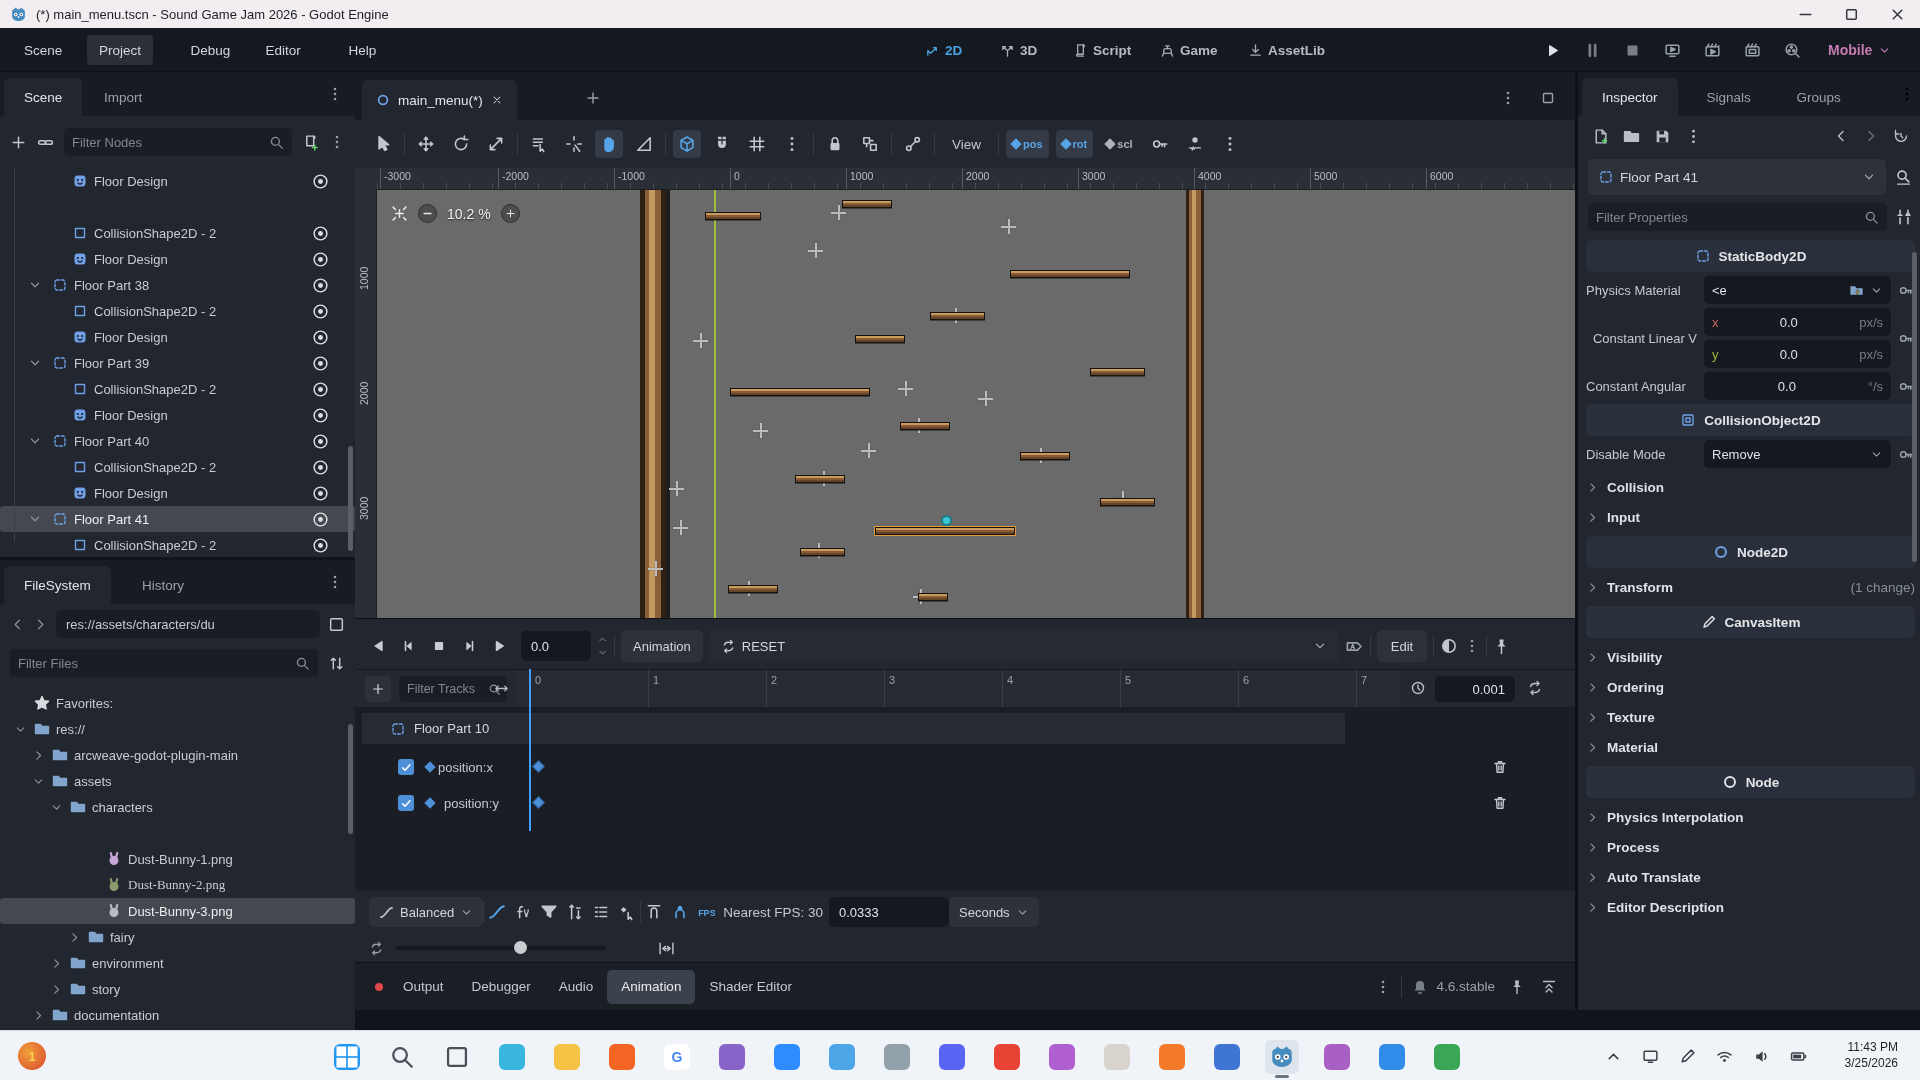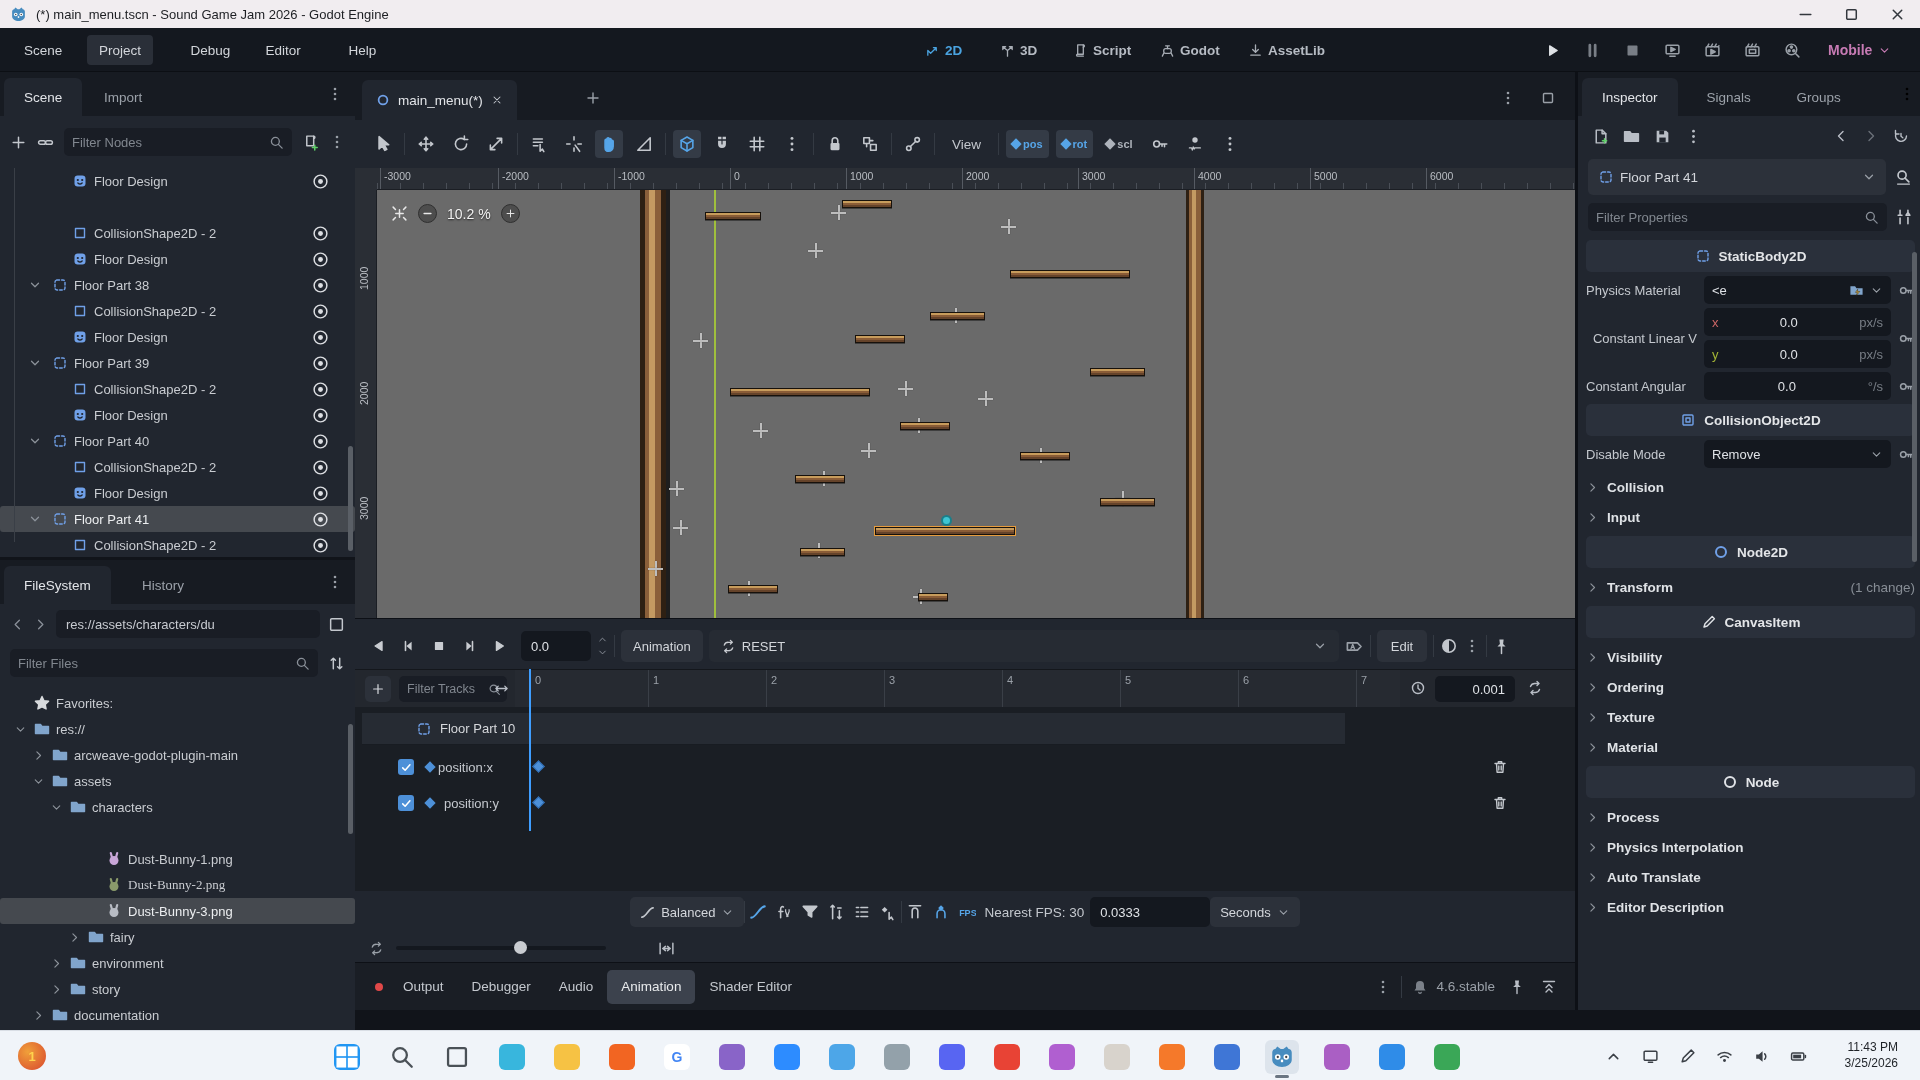--- a/index.html
+++ b/index.html
@@ -199,21 +199,21 @@
           <span>Script</span>
         </div>
         <div class="ws" style="left: 1160px;">
           <span class="ic" style="width: 15px; height: 15px;">
             <svg viewBox="0 0 16 16" fill="none" stroke="currentColor" stroke-width="1.4" stroke-linecap="round" stroke-linejoin="round">
               <path d="M8 6V3M6 3h4"></path>
               <rect x="4" y="6" width="8" height="5" rx="2"></rect>
               <path d="M4 11l-1.5 3M12 11l1.5 3"></path>
             </svg>
           </span>
-          <span>Godot</span>
+          <span>Game</span>
         </div>
         <div class="ws" style="left: 1248px;">
           <span class="ic" style="width: 15px; height: 15px;">
             <svg viewBox="0 0 16 16" fill="none" stroke="currentColor" stroke-width="1.4" stroke-linecap="round" stroke-linejoin="round">
               <path d="M8 2v8M8 10l-3-3M8 10l3-3M3 13h10"></path>
             </svg>
           </span>
           <span>AssetLib</span>
         </div>
       </div>
@@ -1194,21 +1194,21 @@
           <input value="0.001" style="text-align: right;">
         </div>
         <span class="ic" style="width: 16px; height: 16px; color: rgb(185, 190, 198); position: absolute; left: 1172px; top: 10px;">
           <svg viewBox="0 0 16 16" fill="none" stroke="currentColor" stroke-width="1.4" stroke-linecap="round" stroke-linejoin="round">
             <path d="M3.5 6.5a4.5 4.5 0 014.3-3h3.7M12.5 9.5a4.5 4.5 0 01-4.3 3H4.5"></path>
             <path d="M10 1.5l2 2-2 2M6 14.5l-2-2 2-2"></path>
           </svg>
         </span>
       </div>
       <div style="position: absolute; left: 0px; top: 88px; width: 100%; height: 184px; background: rgb(26, 30, 36);">
-        <div class="trackrow group" style="top: 6px; padding-left: 26px;">
+        <div class="trackrow group" style="top: 6px;">
           <span class="ic" style="width: 16px; height: 16px; color: rgb(112, 160, 232); margin-left: 28px;">
             <svg viewBox="0 0 16 16" fill="none" stroke="currentColor" stroke-width="1.4" stroke-linecap="round" stroke-linejoin="round">
               <rect x="3" y="3" width="10" height="10" rx="2" stroke-dasharray="2.6 2"></rect>
             </svg>
           </span>
           <span style="margin-left: 8px;">Floor Part 10</span>
         </div>
         <div class="trackrow" style="top: 44px; background: transparent; border-bottom: none;">
           <span class="checkbox" style="margin-left: 36px;">
             <span class="ic" style="width: 11px; height: 11px;">
@@ -1240,21 +1240,21 @@
           <span class="kdiamond" style="left: 172px; top: 11px; position: absolute;"></span>
           <span class="ic" style="position: absolute; left: 1130px; top: 8px;">
             <svg viewBox="0 0 16 16" fill="none" stroke="currentColor" stroke-width="1.4" stroke-linecap="round" stroke-linejoin="round">
               <path d="M3 4.5h10M6.3 4.5V2.8h3.4v1.7M4.5 4.5l.6 8.7h5.8l.6-8.7"></path>
               <path d="M6.8 7v4M9.2 7v4"></path>
             </svg>
           </span>
         </div>
       </div>
       <div id="playhead" style="left: 174px; top: 50px; height: 162px;"></div>
-      <div style="position: absolute; left: 0px; top: 272px; width: 100%; height: 42px; display: flex; align-items: center; padding: 0px 14px; background: rgb(33, 38, 47); justify-content: center;">
+      <div style="position: absolute; left: 0px; top: 272px; width: 100%; height: 42px; display: flex; align-items: center; padding: 0px 14px; background: rgb(33, 38, 47);">
         <div class="pillbtn" style="height: 30px; padding: 0px 10px;">
           <span class="ic" style="width: 15px; height: 15px; color: rgb(195, 199, 205);">
             <svg viewBox="0 0 16 16" fill="none" stroke="currentColor" stroke-width="1.4" stroke-linecap="round" stroke-linejoin="round">
               <path d="M2 13C6.5 13 9.5 3 14 3" stroke-width="1.8"></path>
             </svg>
           </span>
           <span>Balanced</span>
           <span class="ic" style="width: 13px; height: 13px; color: rgb(154, 160, 168);">
             <svg viewBox="0 0 16 16" fill="none" stroke="currentColor" stroke-width="1.4" stroke-linecap="round" stroke-linejoin="round">
               <path d="M4 6l4 4 4-4"></path>
@@ -1676,29 +1676,29 @@
             </svg>
           </span>
           <span>Node</span>
         </div>
         <div class="ifold">
           <span class="ic chev" style="width: 13px; height: 13px; color: rgb(141, 147, 155);">
             <svg viewBox="0 0 16 16" fill="none" stroke="currentColor" stroke-width="1.4" stroke-linecap="round" stroke-linejoin="round">
               <path d="M6 3.5L10.5 8 6 12.5"></path>
             </svg>
           </span>
-          <span>Process</span>
+          <span>Physics Interpolation</span>
         </div>
         <div class="ifold">
           <span class="ic chev" style="width: 13px; height: 13px; color: rgb(141, 147, 155);">
             <svg viewBox="0 0 16 16" fill="none" stroke="currentColor" stroke-width="1.4" stroke-linecap="round" stroke-linejoin="round">
               <path d="M6 3.5L10.5 8 6 12.5"></path>
             </svg>
           </span>
-          <span>Physics Interpolation</span>
+          <span>Process</span>
         </div>
         <div class="ifold">
           <span class="ic chev" style="width: 13px; height: 13px; color: rgb(141, 147, 155);">
             <svg viewBox="0 0 16 16" fill="none" stroke="currentColor" stroke-width="1.4" stroke-linecap="round" stroke-linejoin="round">
               <path d="M6 3.5L10.5 8 6 12.5"></path>
             </svg>
           </span>
           <span>Auto Translate</span>
         </div>
         <div class="ifold">

